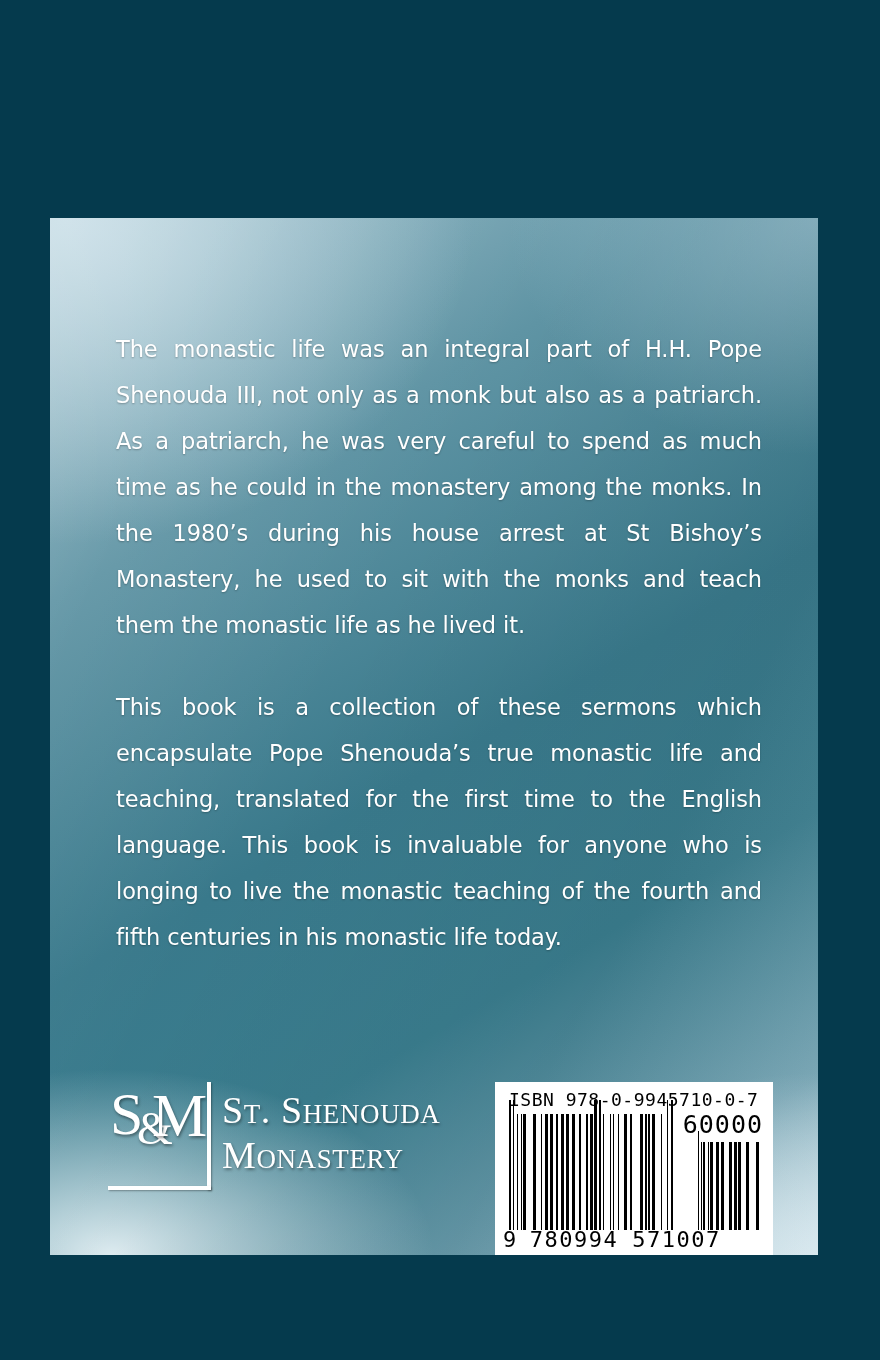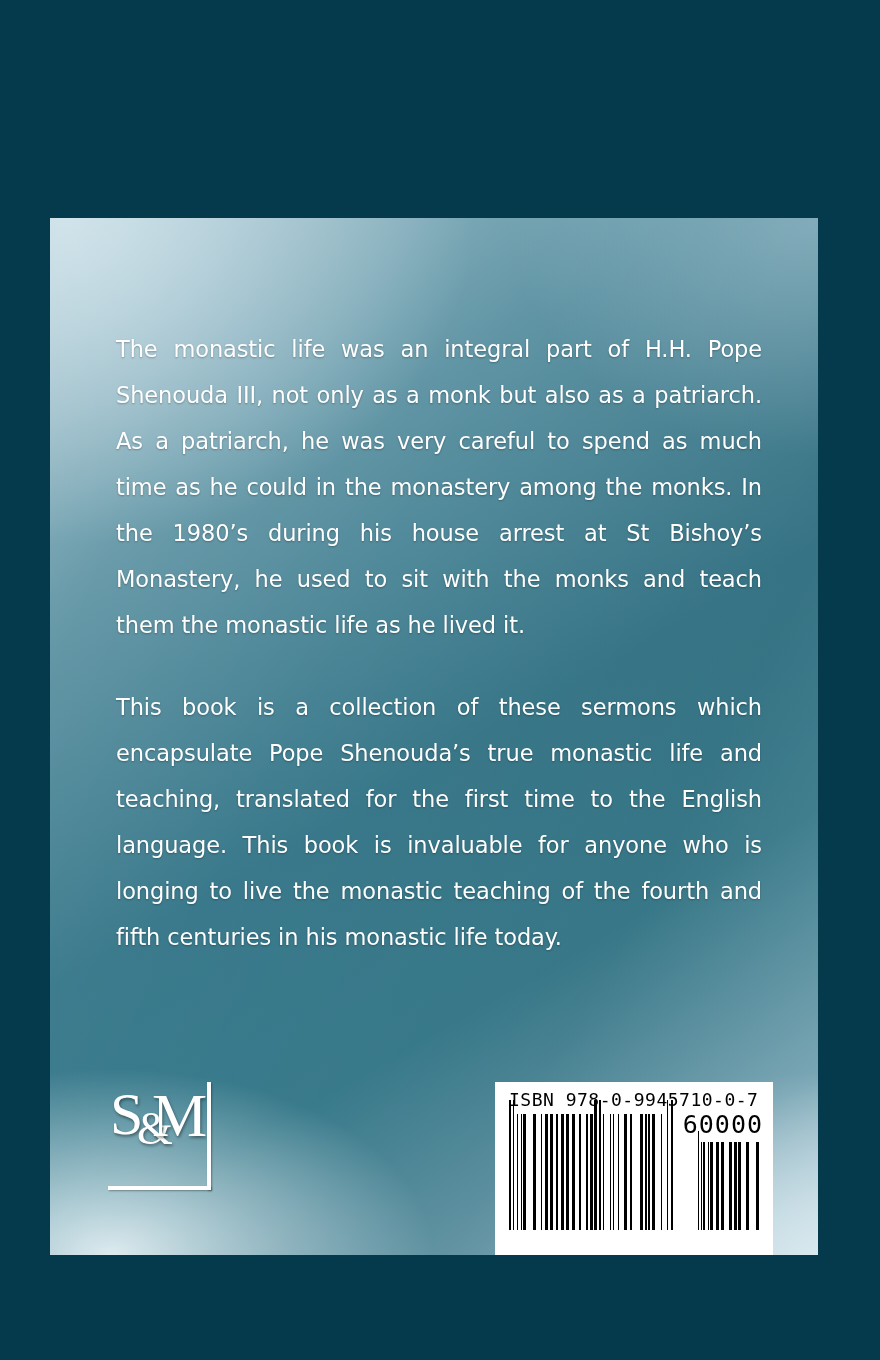--- a/index.html
+++ b/index.html
@@ -221,20 +221,24 @@
   </div>
 
   <div id="logo">
     <div id="monogram">
       <span id="mono-s">S</span>
       <span id="mono-amp">&amp;</span>
       <span id="mono-m">M</span>
     </div>
     <div id="logo-rule-v"></div>
     <div id="logo-rule-h"></div>
+    <div id="logo-words">
+      <span class="logo-line">St. Shenouda</span>
+      <span class="logo-line">Monastery</span>
+    </div>
   </div>
 
   <div id="barcode-box">
     <div id="isbn-text">ISBN 978-0-9945710-0-7</div>
     <div id="addon-text">60000</div>
     <div class="bars" id="ean-bars">
         <span class="bar guard" style="width:2px"></span>
         <span class="bar space" style="width:2px"></span>
         <span class="bar guard" style="width:1px"></span>
         <span class="bar space" style="width:1px"></span>
@@ -336,15 +340,18 @@
         <span class="bar space" style="width:3px"></span>
         <span class="bar space" style="width:2px"></span>
         <span class="bar" style="width:3px"></span>
         <span class="bar space" style="width:2px"></span>
         <span class="bar space" style="width:2px"></span>
         <span class="bar space" style="width:3px"></span>
         <span class="bar" style="width:3px"></span>
         <span class="bar space" style="width:3px"></span>
         <span class="bar space" style="width:2px"></span>
       </div>
+    <div id="ean-digits">
+      <span class="lead">9</span><span class="grp">780994</span><span>571007</span>
+    </div>
   </div>
 
 </div>
 
 </body></html>

